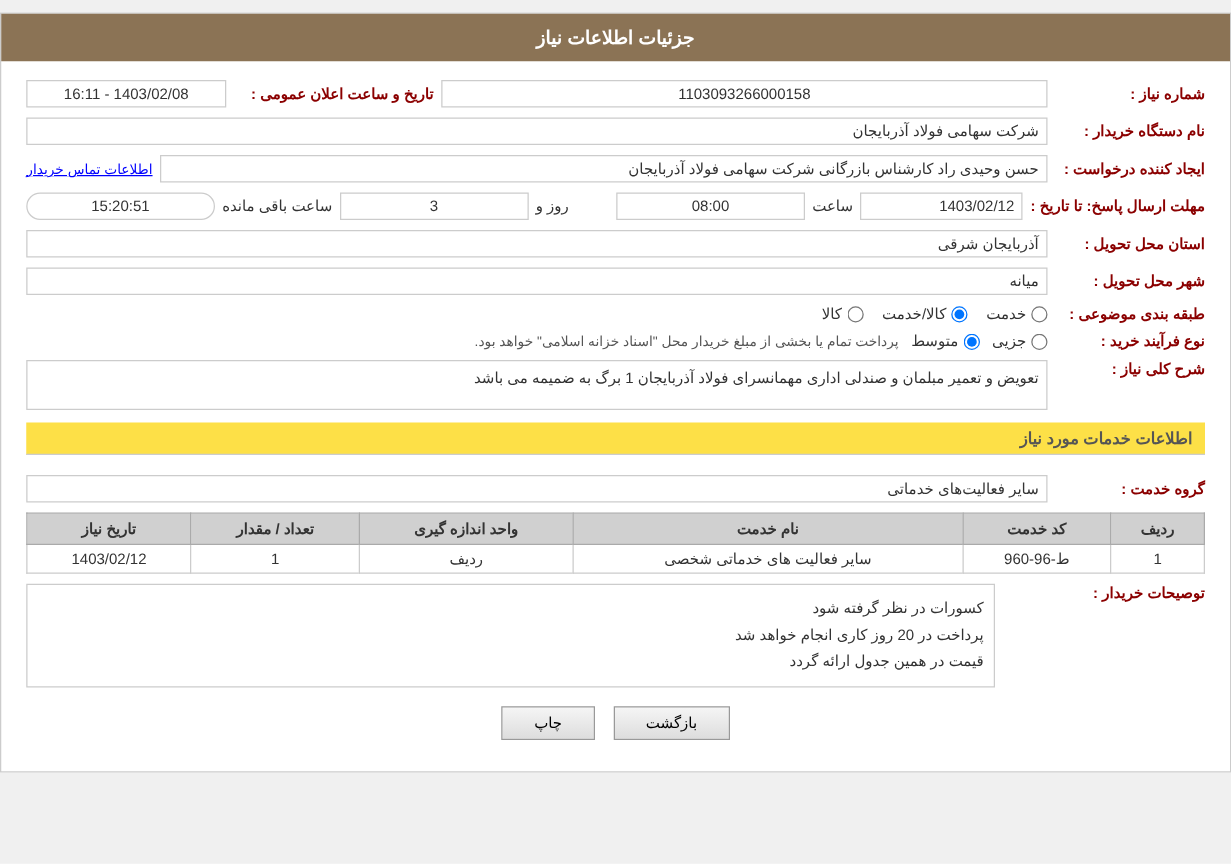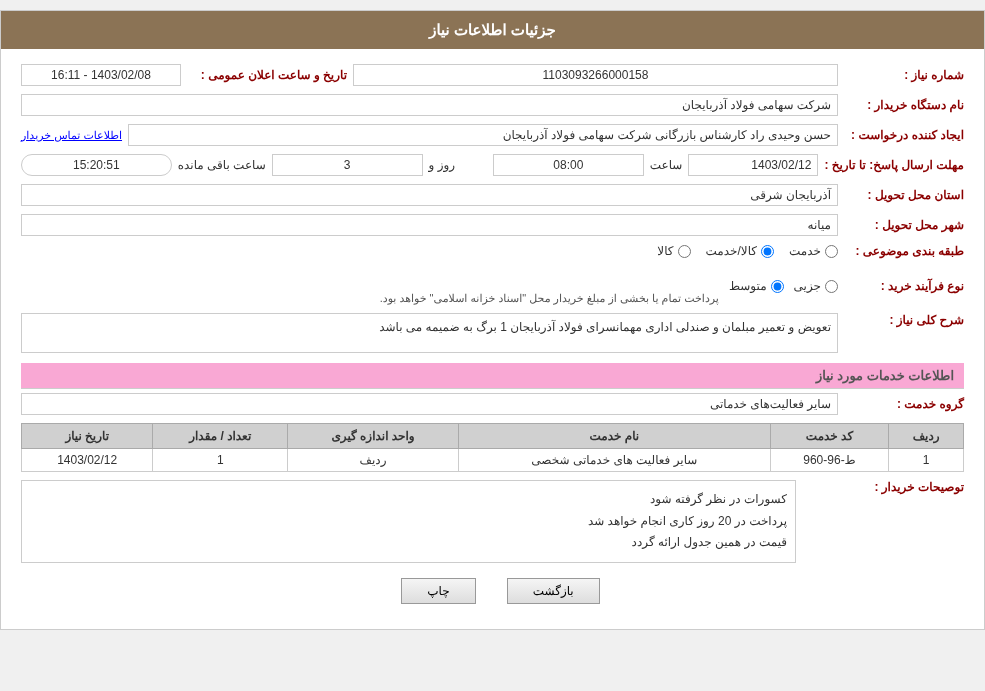--- a/index.html
+++ b/index.html
@@ -68,26 +68,26 @@
       display: flex;
       align-items: center;
       gap: 15px;
     }
     .radio-item {
       display: flex;
       align-items: flex-end;
       gap: 4px;
     }
     .section-title {
-      background: #f9a8d4;
+      background: #fde047;
       border-bottom: 1px solid #ccc;
       padding: 5px 10px;
       font-weight: bold;
       color: #555;
-      margin: 10px 0 4px 0;
+      margin: 10px 0 16px 0;
       font-size: 13px;
     }
     .description-box {
       border: 1px solid #ccc;
       background: #fff;
       padding: 6px;
       min-height: 40px;
       flex: 1;
       text-align: right;
     }
@@ -120,40 +120,38 @@
     }
     .button-row {
       display: flex;
       justify-content: center;
       gap: 15px;
       margin: 15px 0 10px 0;
     }
     .btn {
       padding: 5px 25px;
       font-size: 12px;
-      font-family: Liberation Sans, sans-serif;
+      font-family: Liberation Serif, serif;
       border: 1px solid #999;
       cursor: pointer;
       background: linear-gradient(to bottom, #f5f5f5, #ddd);
-      margin-left: 16px;
     }
     .radio-input {
       margin: 0;
     }
     .purchase-type-row {
       display: flex;
       align-items: center;
       gap: 10px;
     }
     .purchase-note {
       color: #555;
       font-size: 11px;
       flex: 1;
       text-align: right;
-      margin-top: 26px;
     }
   </style>
 </head>
 <body>
 
 <div class="page-wrapper">
 
   <div class="header-bar">
     <span>جزئیات اطلاعات نیاز</span>
   </div>

